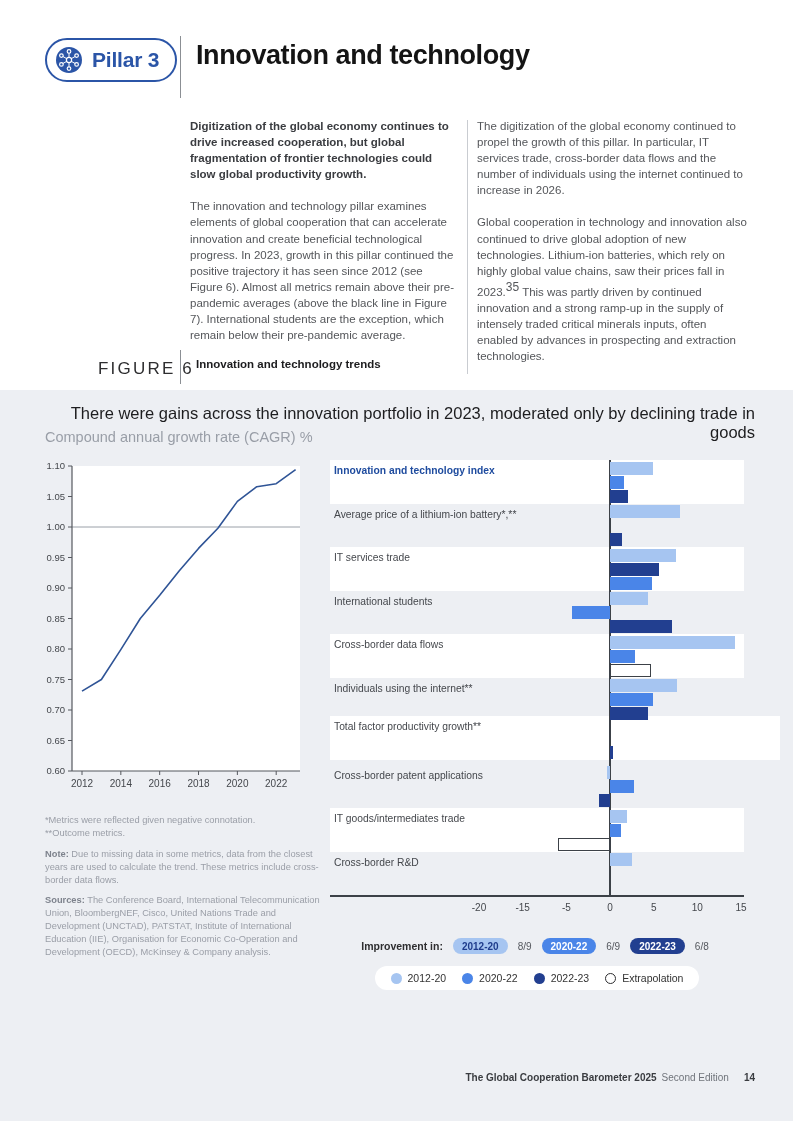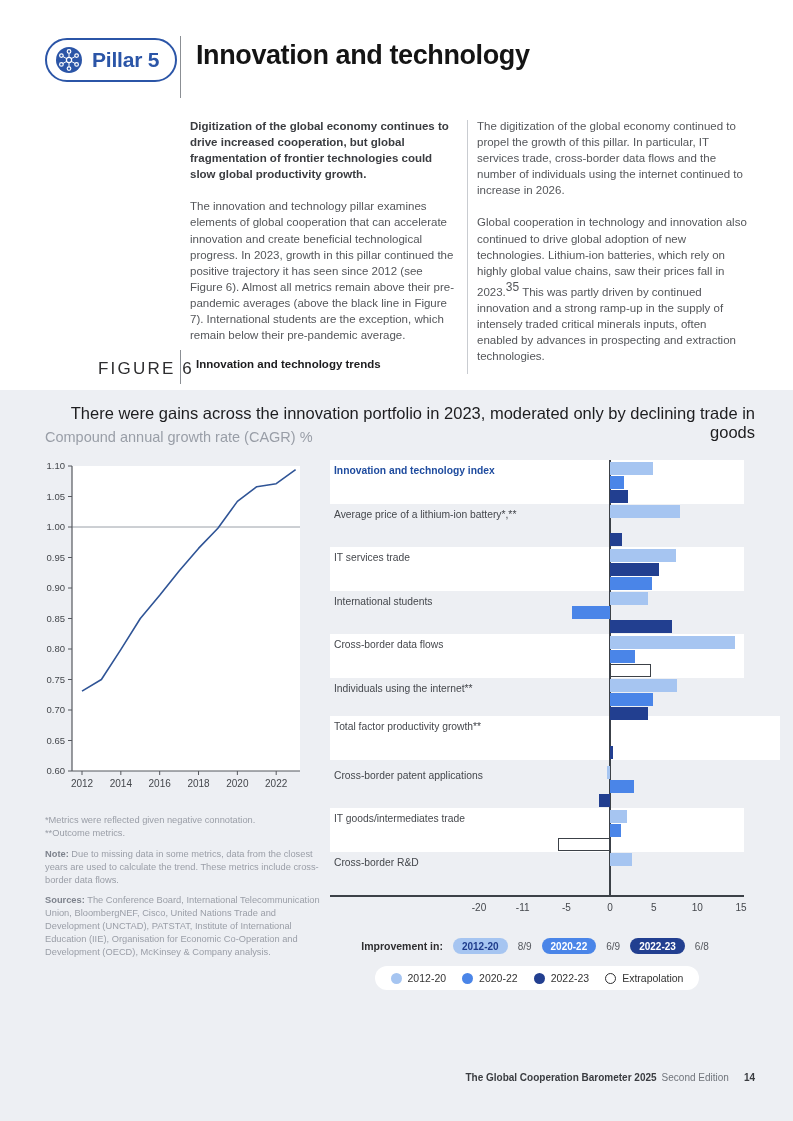--- a/index.html
+++ b/index.html
@@ -98,21 +98,21 @@
             <circle cx="14" cy="14" r="2.6"></circle>
             <circle cx="14" cy="5.4" r="1.8"></circle>
               <circle cx="14" cy="22.6" r="1.8"></circle>
             <circle cx="6.4" cy="9.6" r="1.8"></circle>
               <circle cx="21.6" cy="9.6" r="1.8"></circle>
             <circle cx="6.4" cy="18.4" r="1.8"></circle>
               <circle cx="21.6" cy="18.4" r="1.8"></circle>
           </g>
         </svg>
       </span>
-      <span class="badge-label">Pillar 5</span>
+      <span class="badge-label">Pillar 3</span>
     </div>
     <div class="hdr-rule"></div>
     <h1 class="title">Innovation and technology</h1>
   </header>
 
   <section class="intro">
     <div class="col-l">
       <p class="lead">Digitization of the global economy continues to drive increased cooperation, but global fragmentation of frontier technologies could slow global productivity growth.</p>
       <p>The innovation and technology pillar examines elements of global cooperation that can accelerate innovation and create beneficial technological progress. In 2023, growth in this pillar continued the positive trajectory it has seen since 2012 (see Figure 6). Almost all metrics remain above their pre-pandemic averages (above the black line in Figure 7). International students are the exception, which remain below their pre-pandemic average.</p>
     </div>
@@ -240,21 +240,21 @@
           <div class="bar" style="background: rgb(74, 133, 232); left: 280px; width: 10.9px; top: 15.5px; height: 13px;"></div>
           <div class="bar outline" style="left: 227.6px; width: 52.4px; top: 29.5px; height: 13px;"></div>
         </div>
         <div class="bc-row" style="top: 391.5px;">
           <div class="bc-label">Cross-border R&amp;D</div>
           <div class="bar" style="background: rgb(166, 197, 241); left: 280px; width: 21.8px; top: 1.5px; height: 13px;"></div>
         </div>
         <div class="bc-zero" style="left: 279.251px; height: 435px;"></div>
         <div class="bc-axis" style="top: 435px;"></div>
         <div class="bc-tick" style="left: 149px; top: 442px;">-20</div>
-        <div class="bc-tick" style="left: 192.667px; top: 442px;">-11</div>
+        <div class="bc-tick" style="left: 192.667px; top: 442px;">-15</div>
         <div class="bc-tick" style="left: 236.334px; top: 442px;">-5</div>
         <div class="bc-tick" style="left: 280.001px; top: 442px;">0</div>
         <div class="bc-tick" style="left: 323.668px; top: 442px;">5</div>
         <div class="bc-tick" style="left: 367.335px; top: 442px;">10</div>
         <div class="bc-tick" style="left: 411.002px; top: 442px;">15</div>
       </div>
 
     <div class="imp-legend">
       <span class="imp-label">Improvement in:</span>
       <span id="imp-pills" style="display:inline-flex;align-items:center;gap:6px;">

